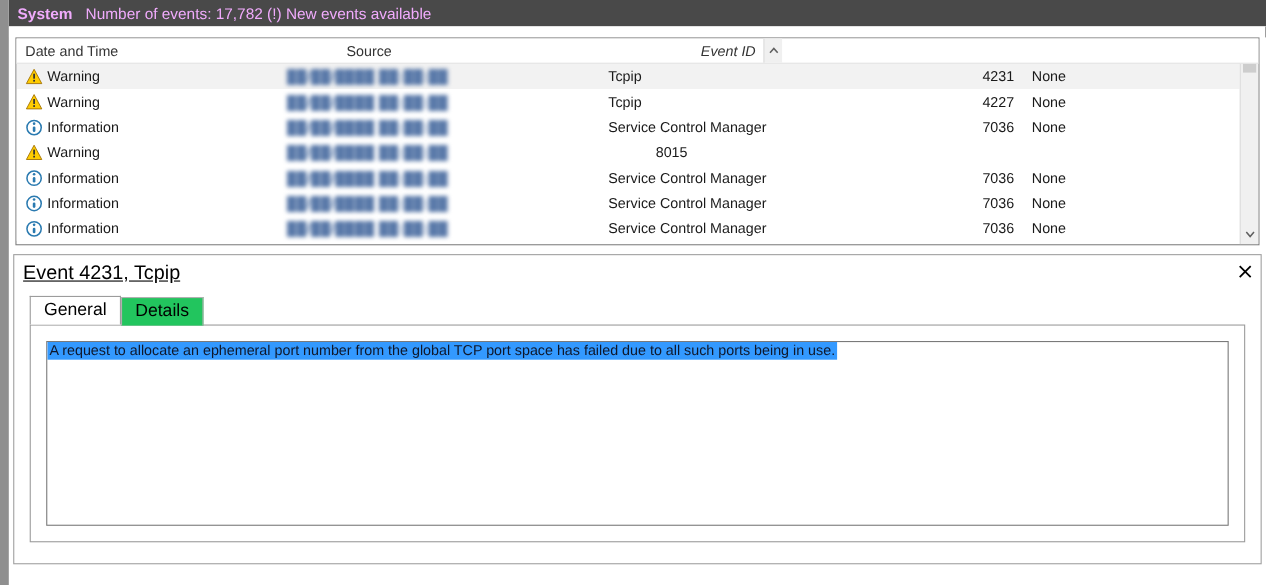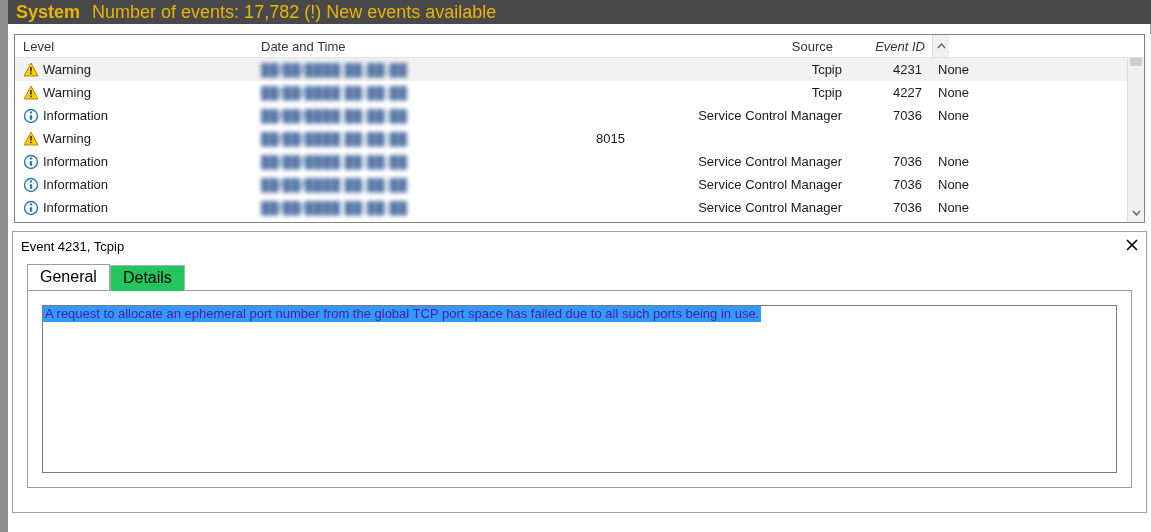--- a/index.html
+++ b/index.html
@@ -2,23 +2,23 @@
 <html><head>
   <meta charset="utf-8">
   <style>
     * { box-sizing: border-box; margin: 0; padding: 0; font-family: "Segoe UI", Tahoma, sans-serif; }
     body { background: #fff; font-size: 13px; color: #000; }
     
     .outer-border { border-left: 8px solid #8f8f8f; width: 1151px; height: 532px; overflow: hidden; position: relative; }
     
     .header-bar {
       background: #494949;
-      color: #eab308;
+      color: #f0abfc;
       padding: 2px 8px;
-      font-size: 18px;
+      font-size: 14px;
       display: flex;
       gap: 12px;
       height: 24px;
       align-items: center;
     }
     .header-bar .bold { font-weight: 600; }
     
     .spacer-top { height: 10px; background: #fff; border-right: 1px solid #9d9d9d; }
     
     .grid-wrap {
@@ -52,21 +52,21 @@
       height: 23px;
       align-items: center;
       font-size: 13px;
       color: #1a1a1a;
       background: #fff;
     }
     .row.sel { background: #f2f2f2; }
     
     .col-level   { width: 238px; padding-left: 8px; display: flex; align-items: center; gap: 4px; }
     .col-date    { width: 292px; padding-left: 8px; }
-    .col-source  { width: 297px; padding-left: 8px; text-align: right; }
+    .col-source  { width: 297px; padding-left: 8px; }
     .col-eventid { width: 90px;  padding-right: 10px; text-align: right; }
     .col-task    { width: 170px; padding-left: 6px; }
     
     .hdr .col-level   { width: 238px; padding-left: 8px; }
     .hdr .col-date    { width: 292px; padding-left: 8px; }
     .hdr .col-source  { width: 297px; padding-left: 8px; }
     .hdr .col-eventid { width: 90px;  padding-right: 6px; text-align: right; font-style: italic; }
     .hdr .col-task    { width: 170px; padding-left: 6px; }
     
     .icon-warn, .icon-info { width: 16px; height: 16px; display: inline-block; flex-shrink: 0; }
@@ -91,24 +91,25 @@
     .detail-panel {
       border: 1px solid #a0a0a0;
       margin: 0 4px 0 4px;
       padding: 0;
       background: #fff;
       height: 282px;
       position: relative;
     }
     .detail-title {
       padding: 6px 8px 6px 8px;
-      font-size: 13px;
+      font-size: 18px;
       display: flex;
       justify-content: space-between;
       align-items: center;
+      text-decoration: underline;
     }
     .close-x { font-size: 16px; cursor: pointer; font-weight: 400; line-height: 1; }
     
     .tabs-row { display: flex; padding-left: 14px; margin-top: 4px; }
     .tab {
       padding: 3px 12px 4px 12px;
       font-size: 16px;
       background: #fff;
       border: 1px solid #9c9c9c;
       border-bottom: none;
@@ -125,41 +126,40 @@
       padding: 14px 14px;
     }
     .inner-box {
       border: 1px solid #7a7a7a;
       height: 100%;
       padding: 0;
       overflow: hidden;
     }
     .highlighted-text {
       background: #3399ff;
-      color: #4c1d95;
+      color: #0f172a;
       font-size: 13px;
       padding: 1px 2px;
       display: inline;
     }
   </style>
 </head>
 <body>
 
 <div class="outer-border">
 
   <div class="header-bar">
     <span class="bold">System</span>
     <span>Number of events: 17,782 (!) New events available</span>
   </div>
 
   <div class="spacer-top"></div>
 
   <div class="grid-wrap">
     <div class="grid-header hdr">
-      <div class="col col-level">Level</div>
       <div class="col col-date">Date and Time</div>
       <div class="col col-source">Source</div>
       <div class="col col-eventid">Event ID</div>
       <div class="sb-head">
         <svg width="9" height="9">
             <polyline class="arr-svg" points="1,6 4.5,2 8,6"></polyline>
           </svg>
       </div>
     </div>
 

